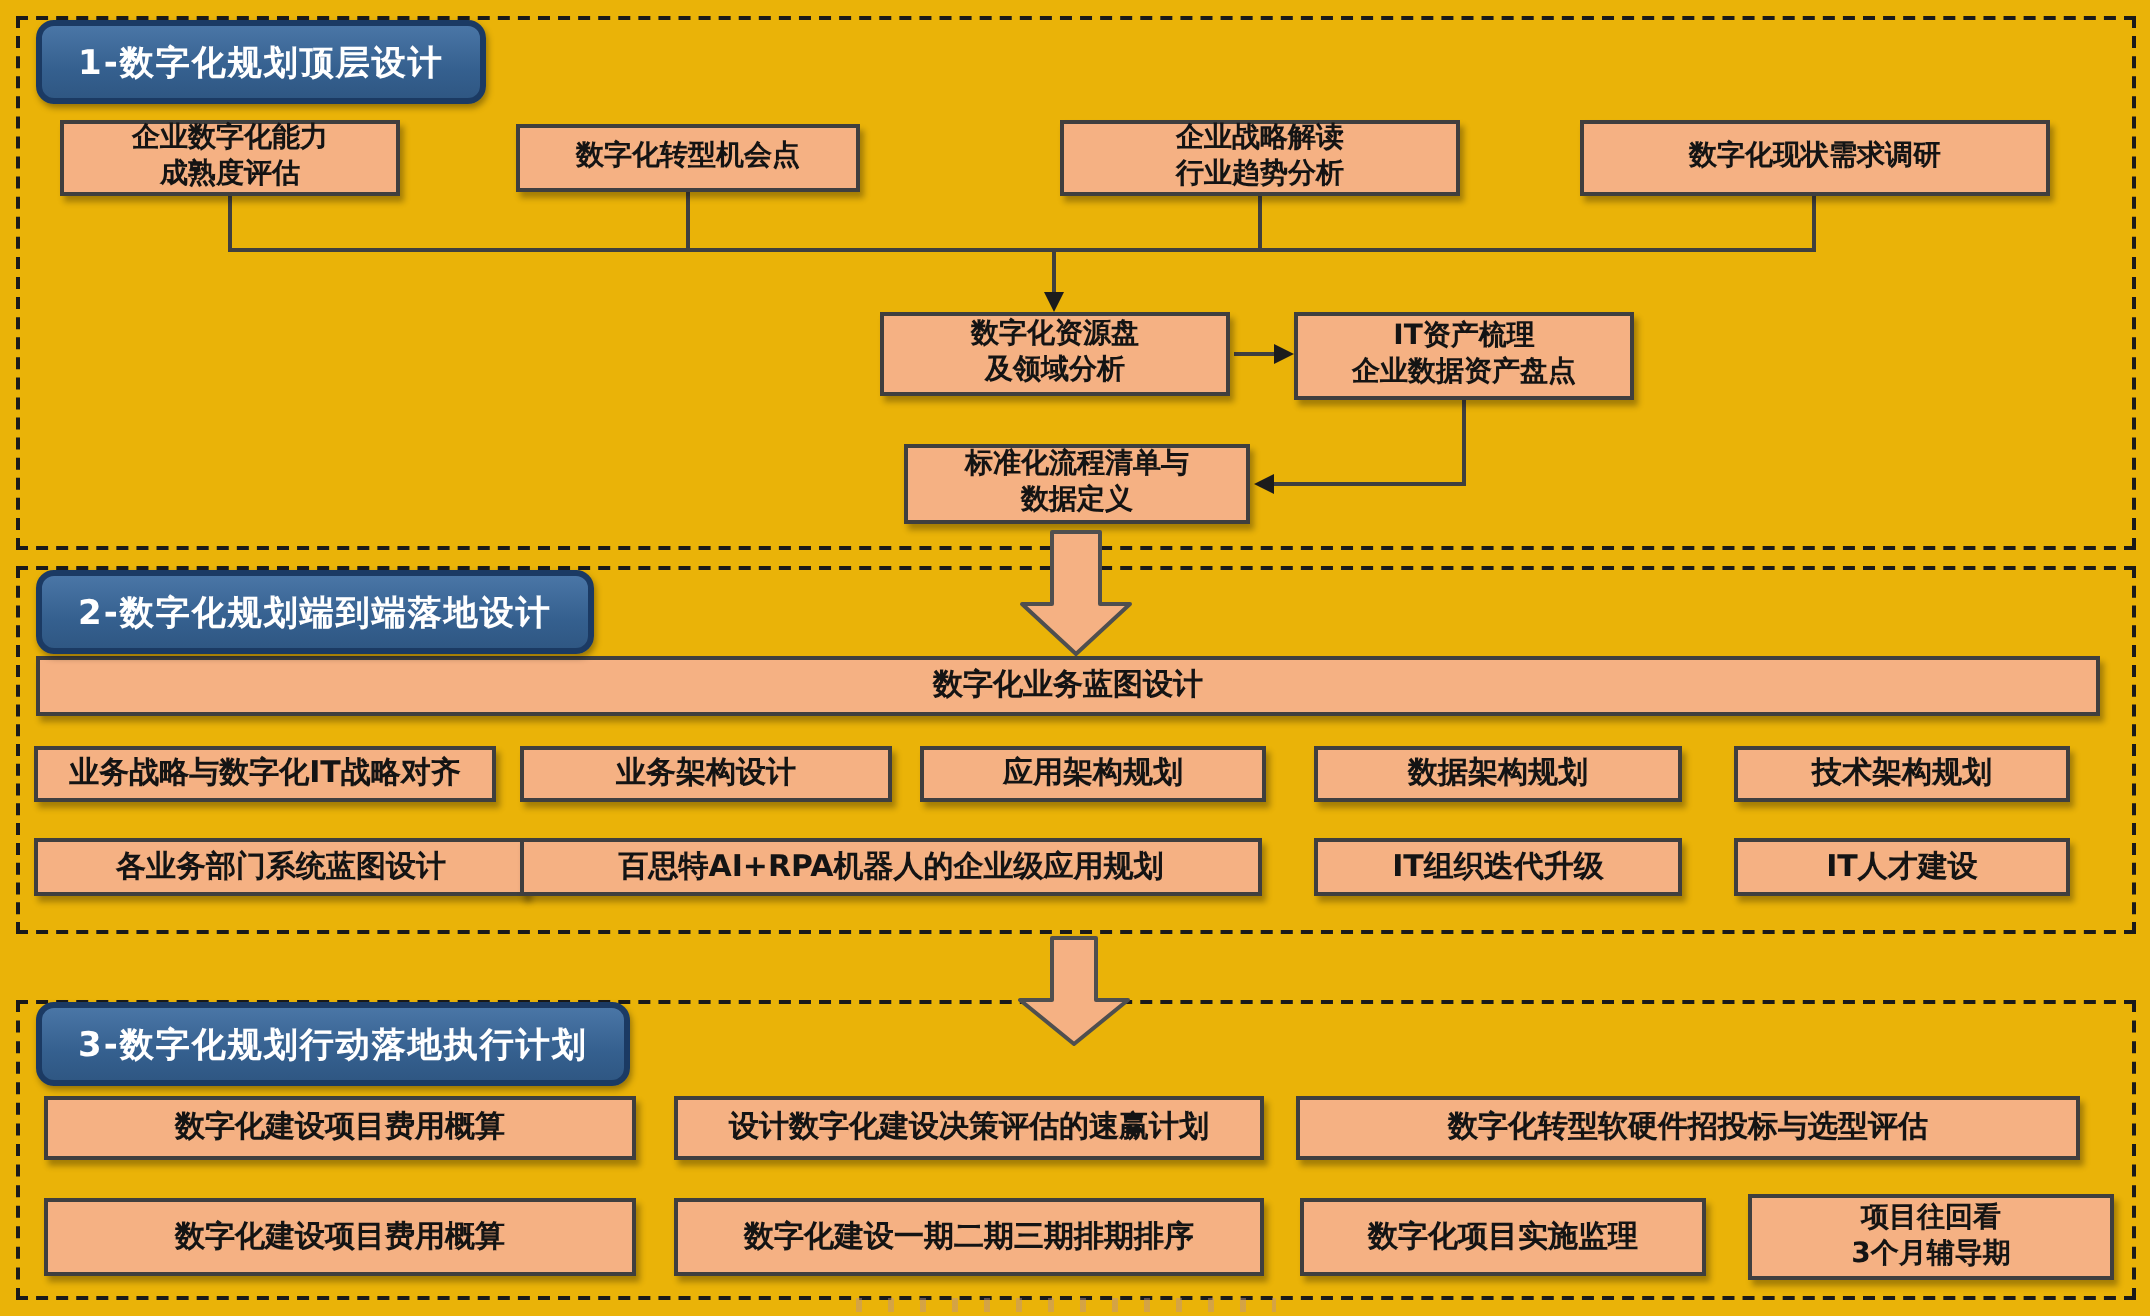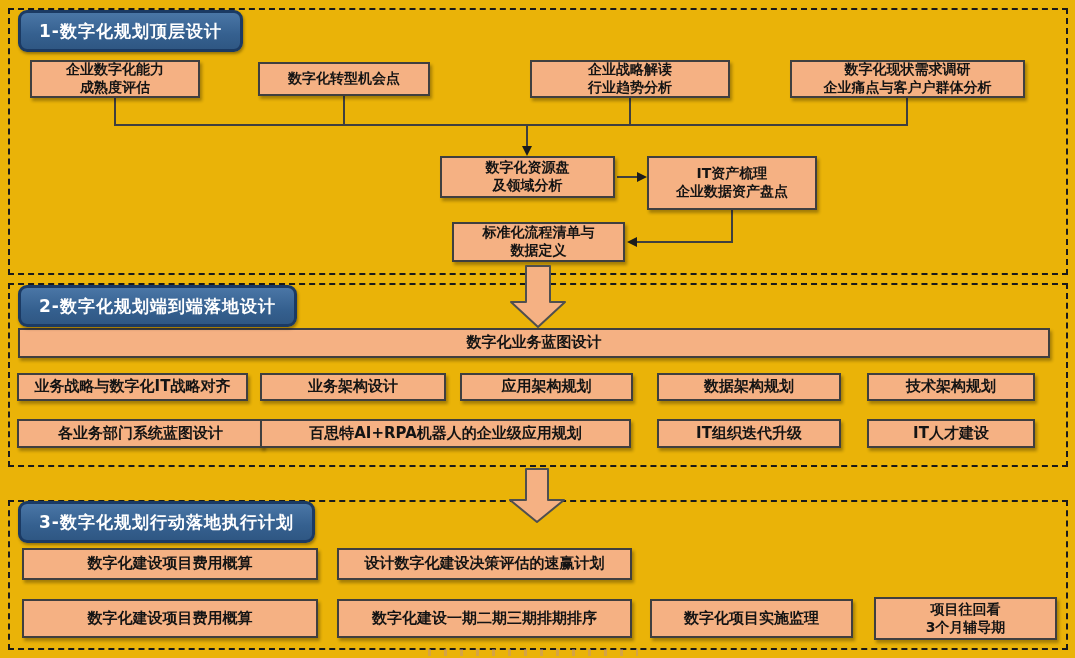--- a/index.html
+++ b/index.html
@@ -60,36 +60,35 @@
   </div>
   <div class="obox small" style="left:258px;top:62px;width:172px;height:34px;">
     <span>数字化转型机会点</span>
   </div>
   <div class="obox small" style="left:530px;top:60px;width:200px;height:38px;">
     <span>企业战略解读</span>
     <span>行业趋势分析</span>
   </div>
   <div class="obox small" style="left:790px;top:60px;width:235px;height:38px;">
     <span>数字化现状需求调研</span>
-    <span>企业痛点与客户户群体分析</span>
   </div>
 
   <div class="cline" style="left:114px;top:98px;width:2px;height:28px;"></div>
   <div class="cline" style="left:343px;top:96px;width:2px;height:30px;"></div>
   <div class="cline" style="left:629px;top:98px;width:2px;height:28px;"></div>
   <div class="cline" style="left:906px;top:98px;width:2px;height:28px;"></div>
   <div class="cline" style="left:114px;top:124px;width:794px;height:2px;"></div>
   <div class="cline" style="left:526px;top:124px;width:2px;height:23px;"></div>
   <div class="ah ah-down" style="left:522px;top:146px;"></div>
 
   <div class="obox small" style="left:440px;top:156px;width:175px;height:42px;">
     <span>数字化资源盘</span>
     <span>及领域分析</span>
   </div>
-  <div class="obox small" style="left:647px;top:156px;width:170px;height:54px;">
+  <div class="obox small" style="left:647px;top:156px;width:170px;height:44px;">
     <span>IT资产梳理</span>
     <span>企业数据资产盘点</span>
   </div>
   <div class="cline" style="left:617px;top:176px;width:21px;height:2px;"></div>
   <div class="ah ah-right" style="left:637px;top:172px;"></div>
 
   <div class="cline" style="left:731px;top:198px;width:2px;height:45px;"></div>
   <div class="cline" style="left:637px;top:241px;width:96px;height:2px;"></div>
   <div class="ah ah-left" style="left:627px;top:237px;"></div>
 
@@ -138,20 +137,23 @@
   <svg class="bigarrow" style="left:505px;top:468px;" width="64" height="56" viewBox="0 0 64 56">
     <polygon points="21,1 43,1 43,32 59,32 32,54 5,32 21,32" fill="#F5B183" stroke="#4f4f4f" stroke-width="2" stroke-linejoin="round"></polygon>
   </svg>
 
   <div class="obox" style="left:22px;top:548px;width:296px;height:32px;">
     <span>数字化建设项目费用概算</span>
   </div>
   <div class="obox" style="left:337px;top:548px;width:295px;height:32px;">
     <span>设计数字化建设决策评估的速赢计划</span>
   </div>
+  <div class="obox" style="left:648px;top:548px;width:392px;height:32px;">
+    <span>数字化转型软硬件招投标与选型评估</span>
+  </div>
 
   <div class="obox" style="left:22px;top:599px;width:296px;height:39px;">
     <span>数字化建设项目费用概算</span>
   </div>
   <div class="obox" style="left:650px;top:599px;width:203px;height:39px;">
     <span>数字化项目实施监理</span>
   </div>
   <div class="obox" style="left:337px;top:599px;width:295px;height:39px;">
     <span>数字化建设一期二期三期排期排序</span>
   </div>

